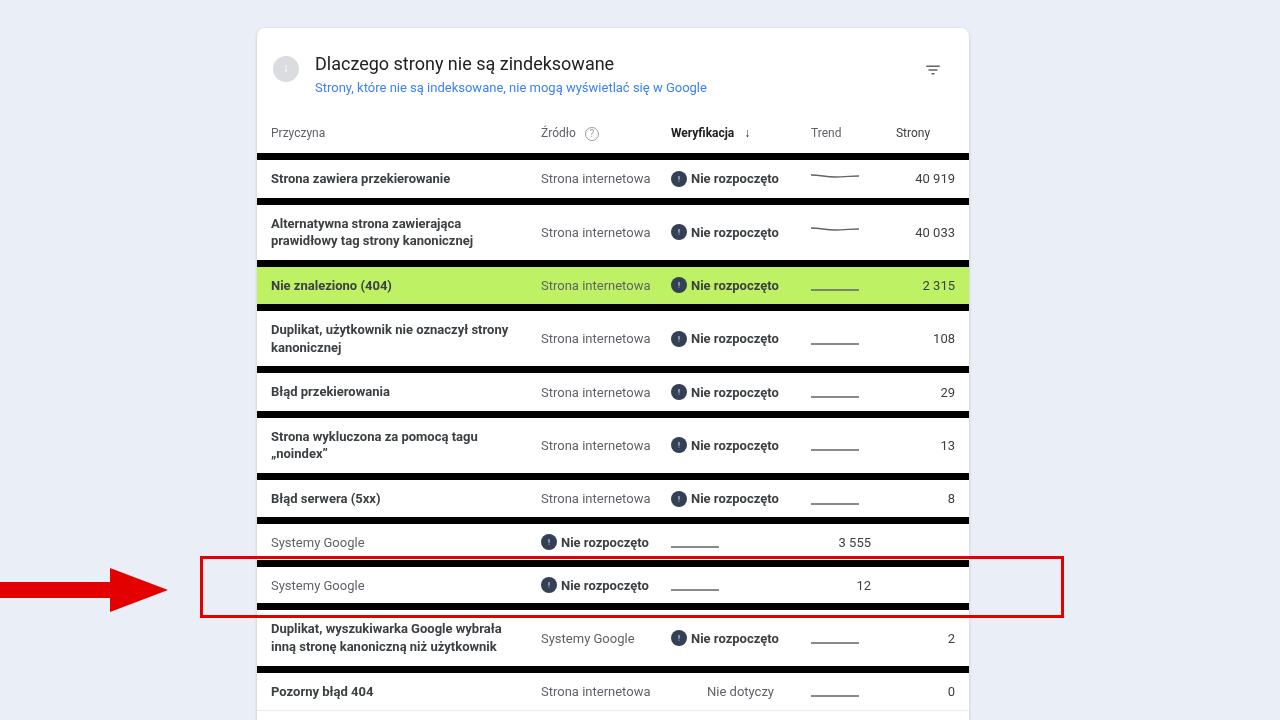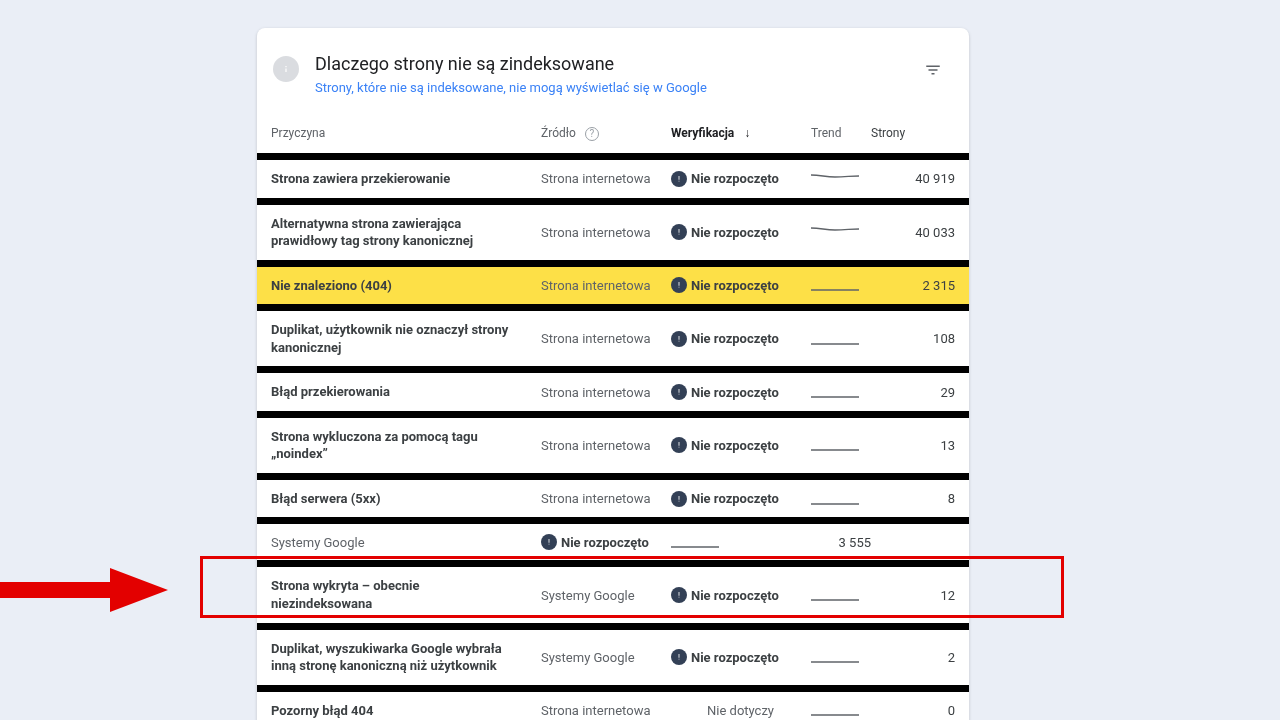--- a/index.html
+++ b/index.html
@@ -62,39 +62,39 @@
     align-items: center;
     padding: 0 14px;
   }
   .thead {
     height: 40px;
     font-size: 12px;
     color: #5f6368;
   }
   .thead .col-verify { font-weight: 700; color: #202124; }
   .thead .col-verify .sort-arrow { margin-left: 6px; }
-  .thead .col-pages { text-align: left; }
+  .thead .col-pages { text-align: center; }
   .thead .col-trend { text-align: left; }
   .help-icon {
     display: inline-flex; width:14px; height:14px;
     border:1.3px solid #9aa0a6; border-radius:50%;
     align-items:center; justify-content:center;
     font-size:10px; color:#9aa0a6; margin-left:6px;
     line-height:1;
   }
   .tbody .row {
     min-height: 40px;
     padding-top: 10px;
     padding-bottom: 10px;
     font-size: 13px;
     color: #3c4043;
     border-top: 7px solid #000000;
     cursor: pointer;
   }
-  .tbody .row.hovered { background: #fde047; }
+  .tbody .row.hovered { background: #bef264; }
   .col-reason { font-weight: 700; padding-right: 20px; line-height: 1.35; }
   .col-source { color: #5f6368; }
   .col-verify { display: flex; align-items: center; gap: 4px; font-weight:700; }
   .col-verify.na { font-weight: 400; color:#5f6368; padding-left:4px;margin-left:32px; }
   .badge {
     width: 16px; height:16px; border-radius:50%;
     background:#334056; display:flex; align-items:center; justify-content:center;
     flex:none;
   }
   .badge svg { width:10px; height:10px; fill:#fff; }
@@ -319,21 +319,20 @@
           <span>Nie rozpoczęto</span>
         </div>
         <div class="col-trend">
           <svg class="spark" viewBox="0 0 48 16">
             <line x1="0" y1="13" x2="48" y2="13"></line>
           </svg>
         </div>
         <div class="col-pages">3 555</div>
       </div>
       <div class="row">
-        <div class="col-reason">Strona wykryta – obecnie niezindeksowana</div>
         <div class="col-source">Systemy Google</div>
         <div class="col-verify">
           <span class="badge">
             <svg viewBox="0 0 24 24">
               <path d="M11 5h2v9h-2zm0 11h2v2h-2z"></path>
             </svg>
           </span>
           <span>Nie rozpoczęto</span>
         </div>
         <div class="col-trend">

